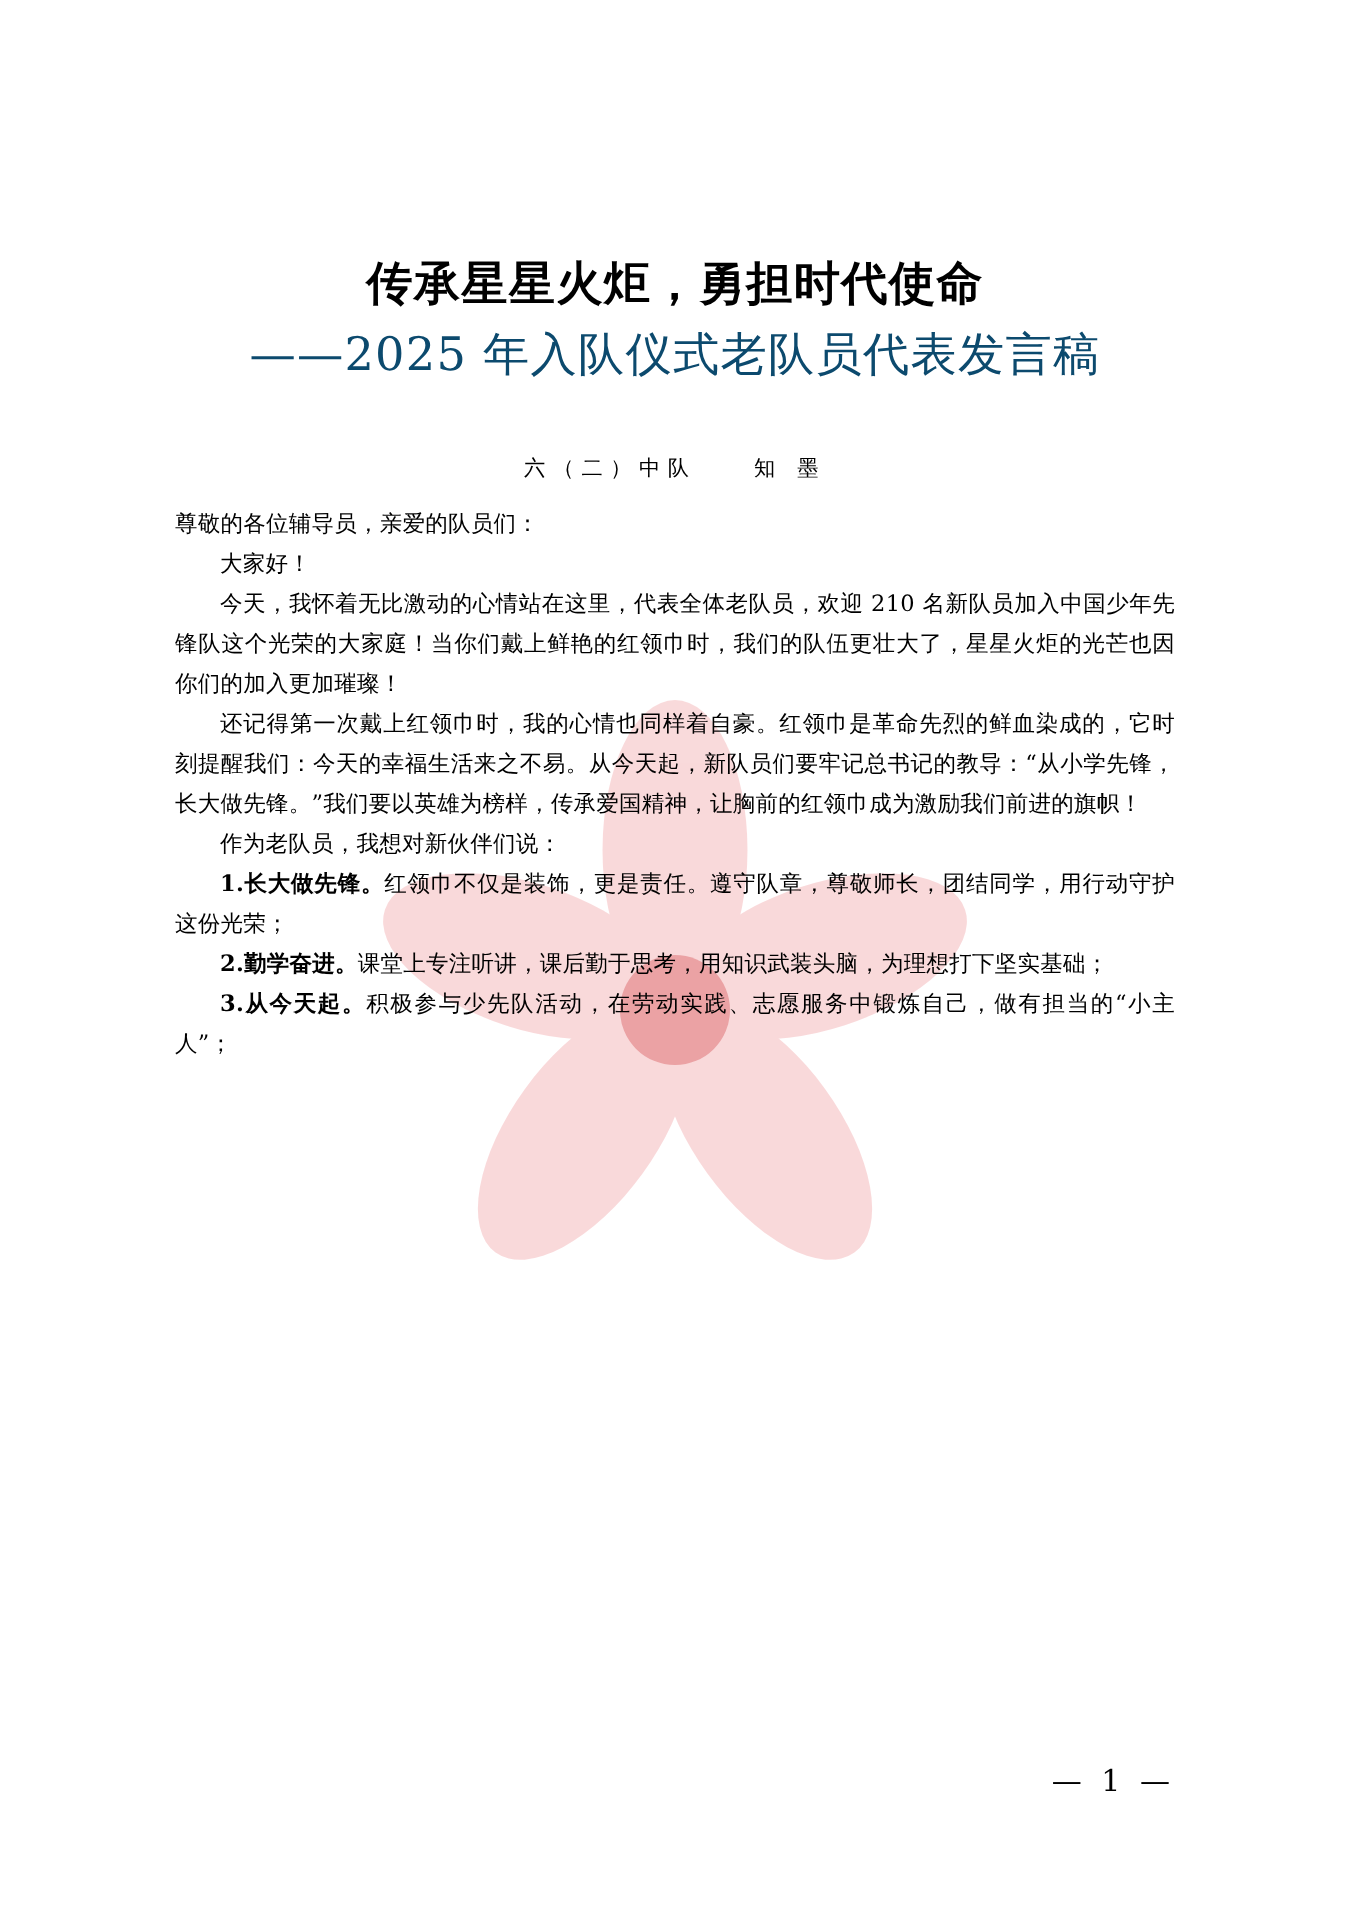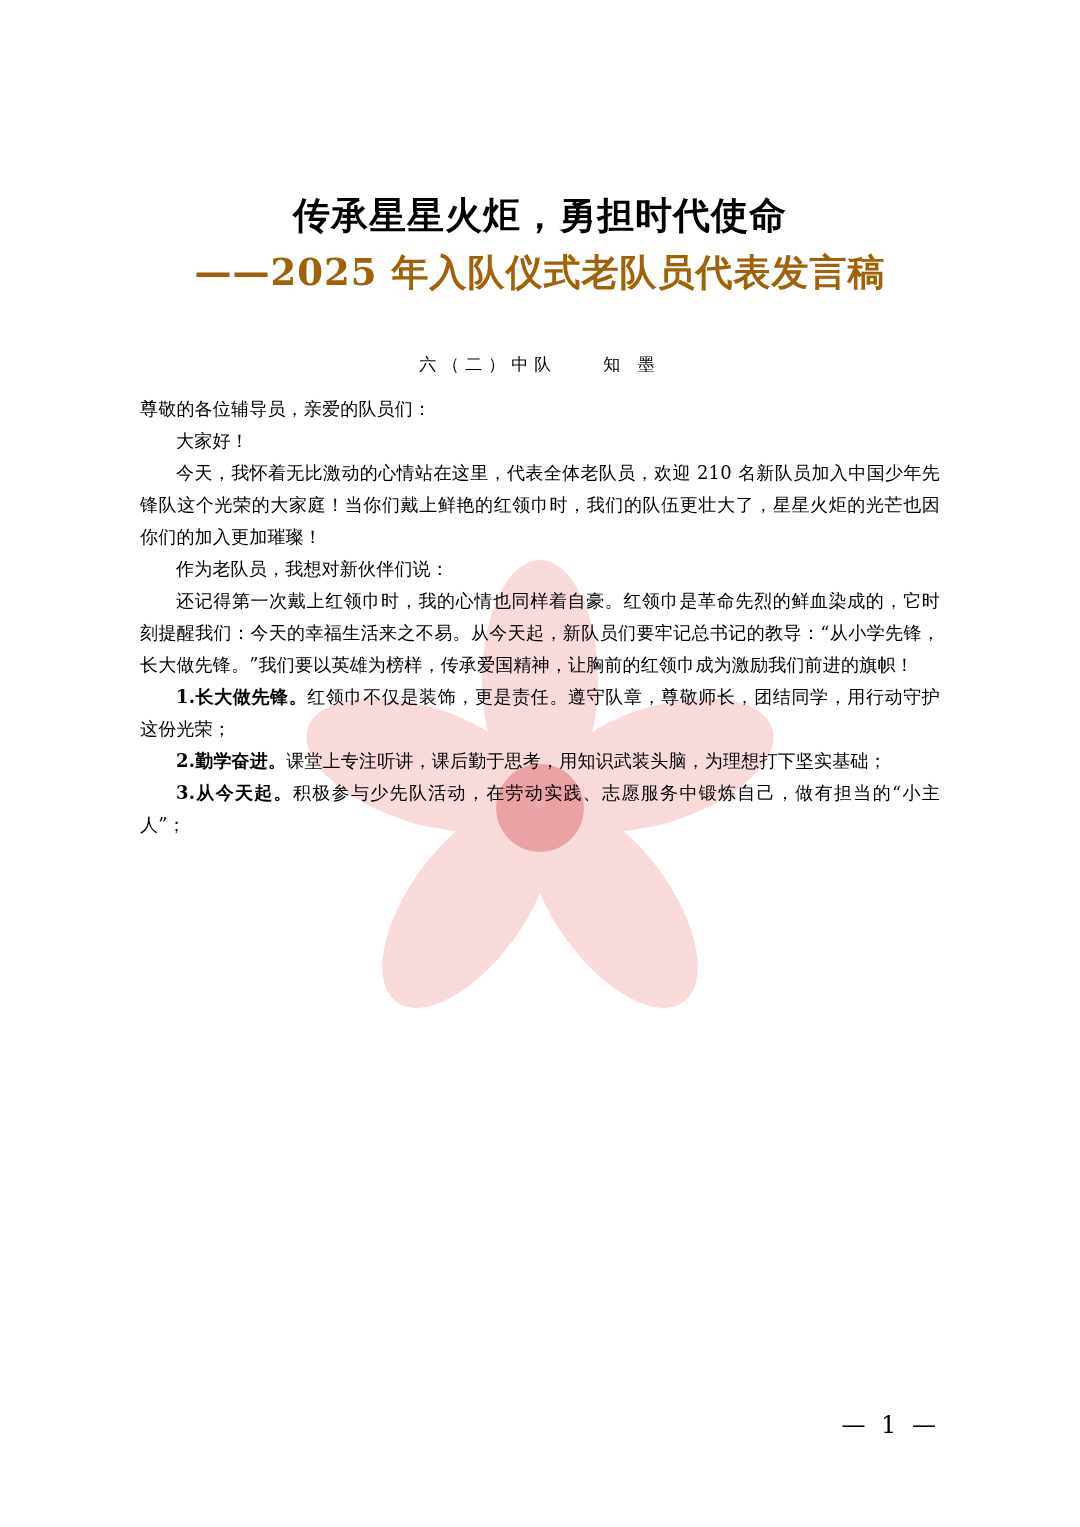--- a/index.html
+++ b/index.html
@@ -30,43 +30,43 @@
     width: 520px;
     height: 520px;
     transform: translateX(-50%);
     z-index: 0;
     pointer-events: none;
   }
 
   .content {
     position: relative;
     z-index: 2;
-    padding: 5px 140px;
+    padding: 16px 140px;
   }
 
   .doc-title {
     margin: 0;
     padding-top: 182px;
     text-align: center;
     font-family: "DejaVu Serif", "Liberation Serif", serif;
     font-weight: bold;
     font-size: 37px;
     line-height: 1.55;
     letter-spacing: 1px;
     color: #000;
   }
   .doc-subtitle {
     margin: 0;
     text-align: center;
     font-family: "DejaVu Serif", "Liberation Serif", serif;
-    font-weight: bold;
+    font-weight: normal;
     font-size: 37px;
     line-height: 1.55;
     letter-spacing: 1px;
-    color: #a16207;
+    color: #0c4a6e;
   }
 
   .byline {
     margin: 48px 0 0 0;
     text-align: center;
     font-size: 17px;
     letter-spacing: 2px;
     line-height: 1.7;
   }
   .byline .unit { letter-spacing: 6px; }
@@ -117,22 +117,22 @@
 
     <div class="byline">
       <span class="unit">六（二）中队</span><span class="name">知 墨</span>
     </div>
 
     <div style="height:14px"></div>
 
     <p class="body-text">尊敬的各位辅导员，亲爱的队员们：</p>
     <p class="body-text indent">大家好！</p>
     <p class="body-text indent">今天，我怀着无比激动的心情站在这里，代表全体老队员，欢迎 210 名新队员加入中国少年先锋队这个光荣的大家庭！当你们戴上鲜艳的红领巾时，我们的队伍更壮大了，星星火炬的光芒也因你们的加入更加璀璨！</p>
+    <p class="body-text indent">还记得第一次戴上红领巾时，我的心情也同样着自豪。红领巾是革命先烈的鲜血染成的，它时刻提醒我们：今天的幸福生活来之不易。从今天起，新队员们要牢记总书记的教导：“从小学先锋，长大做先锋。”我们要以英雄为榜样，传承爱国精神，让胸前的红领巾成为激励我们前进的旗帜！</p>
     <p class="body-text indent">作为老队员，我想对新伙伴们说：</p>
-    <p class="body-text indent">还记得第一次戴上红领巾时，我的心情也同样着自豪。红领巾是革命先烈的鲜血染成的，它时刻提醒我们：今天的幸福生活来之不易。从今天起，新队员们要牢记总书记的教导：“从小学先锋，长大做先锋。”我们要以英雄为榜样，传承爱国精神，让胸前的红领巾成为激励我们前进的旗帜！</p>
 
     <p class="body-text indent"><b>1.</b><b>长大做先锋。</b><span>红领巾不仅是装饰，更是责任。遵守队章，尊敬师长，团结同学，用行动守护这份光荣；</span></p>
 
     <p class="body-text indent"><b>2.</b><b>勤学奋进。</b><span>课堂上专注听讲，课后勤于思考，用知识武装头脑，为理想打下坚实基础；</span></p>
 
     <p class="body-text indent"><b>3.</b><b>从今天起。</b><span>积极参与少先队活动，在劳动实践、志愿服务中锻炼自己，做有担当的“小主人”；</span></p>
 
   </div>
 
   <div class="page-number">— 1 —</div>

